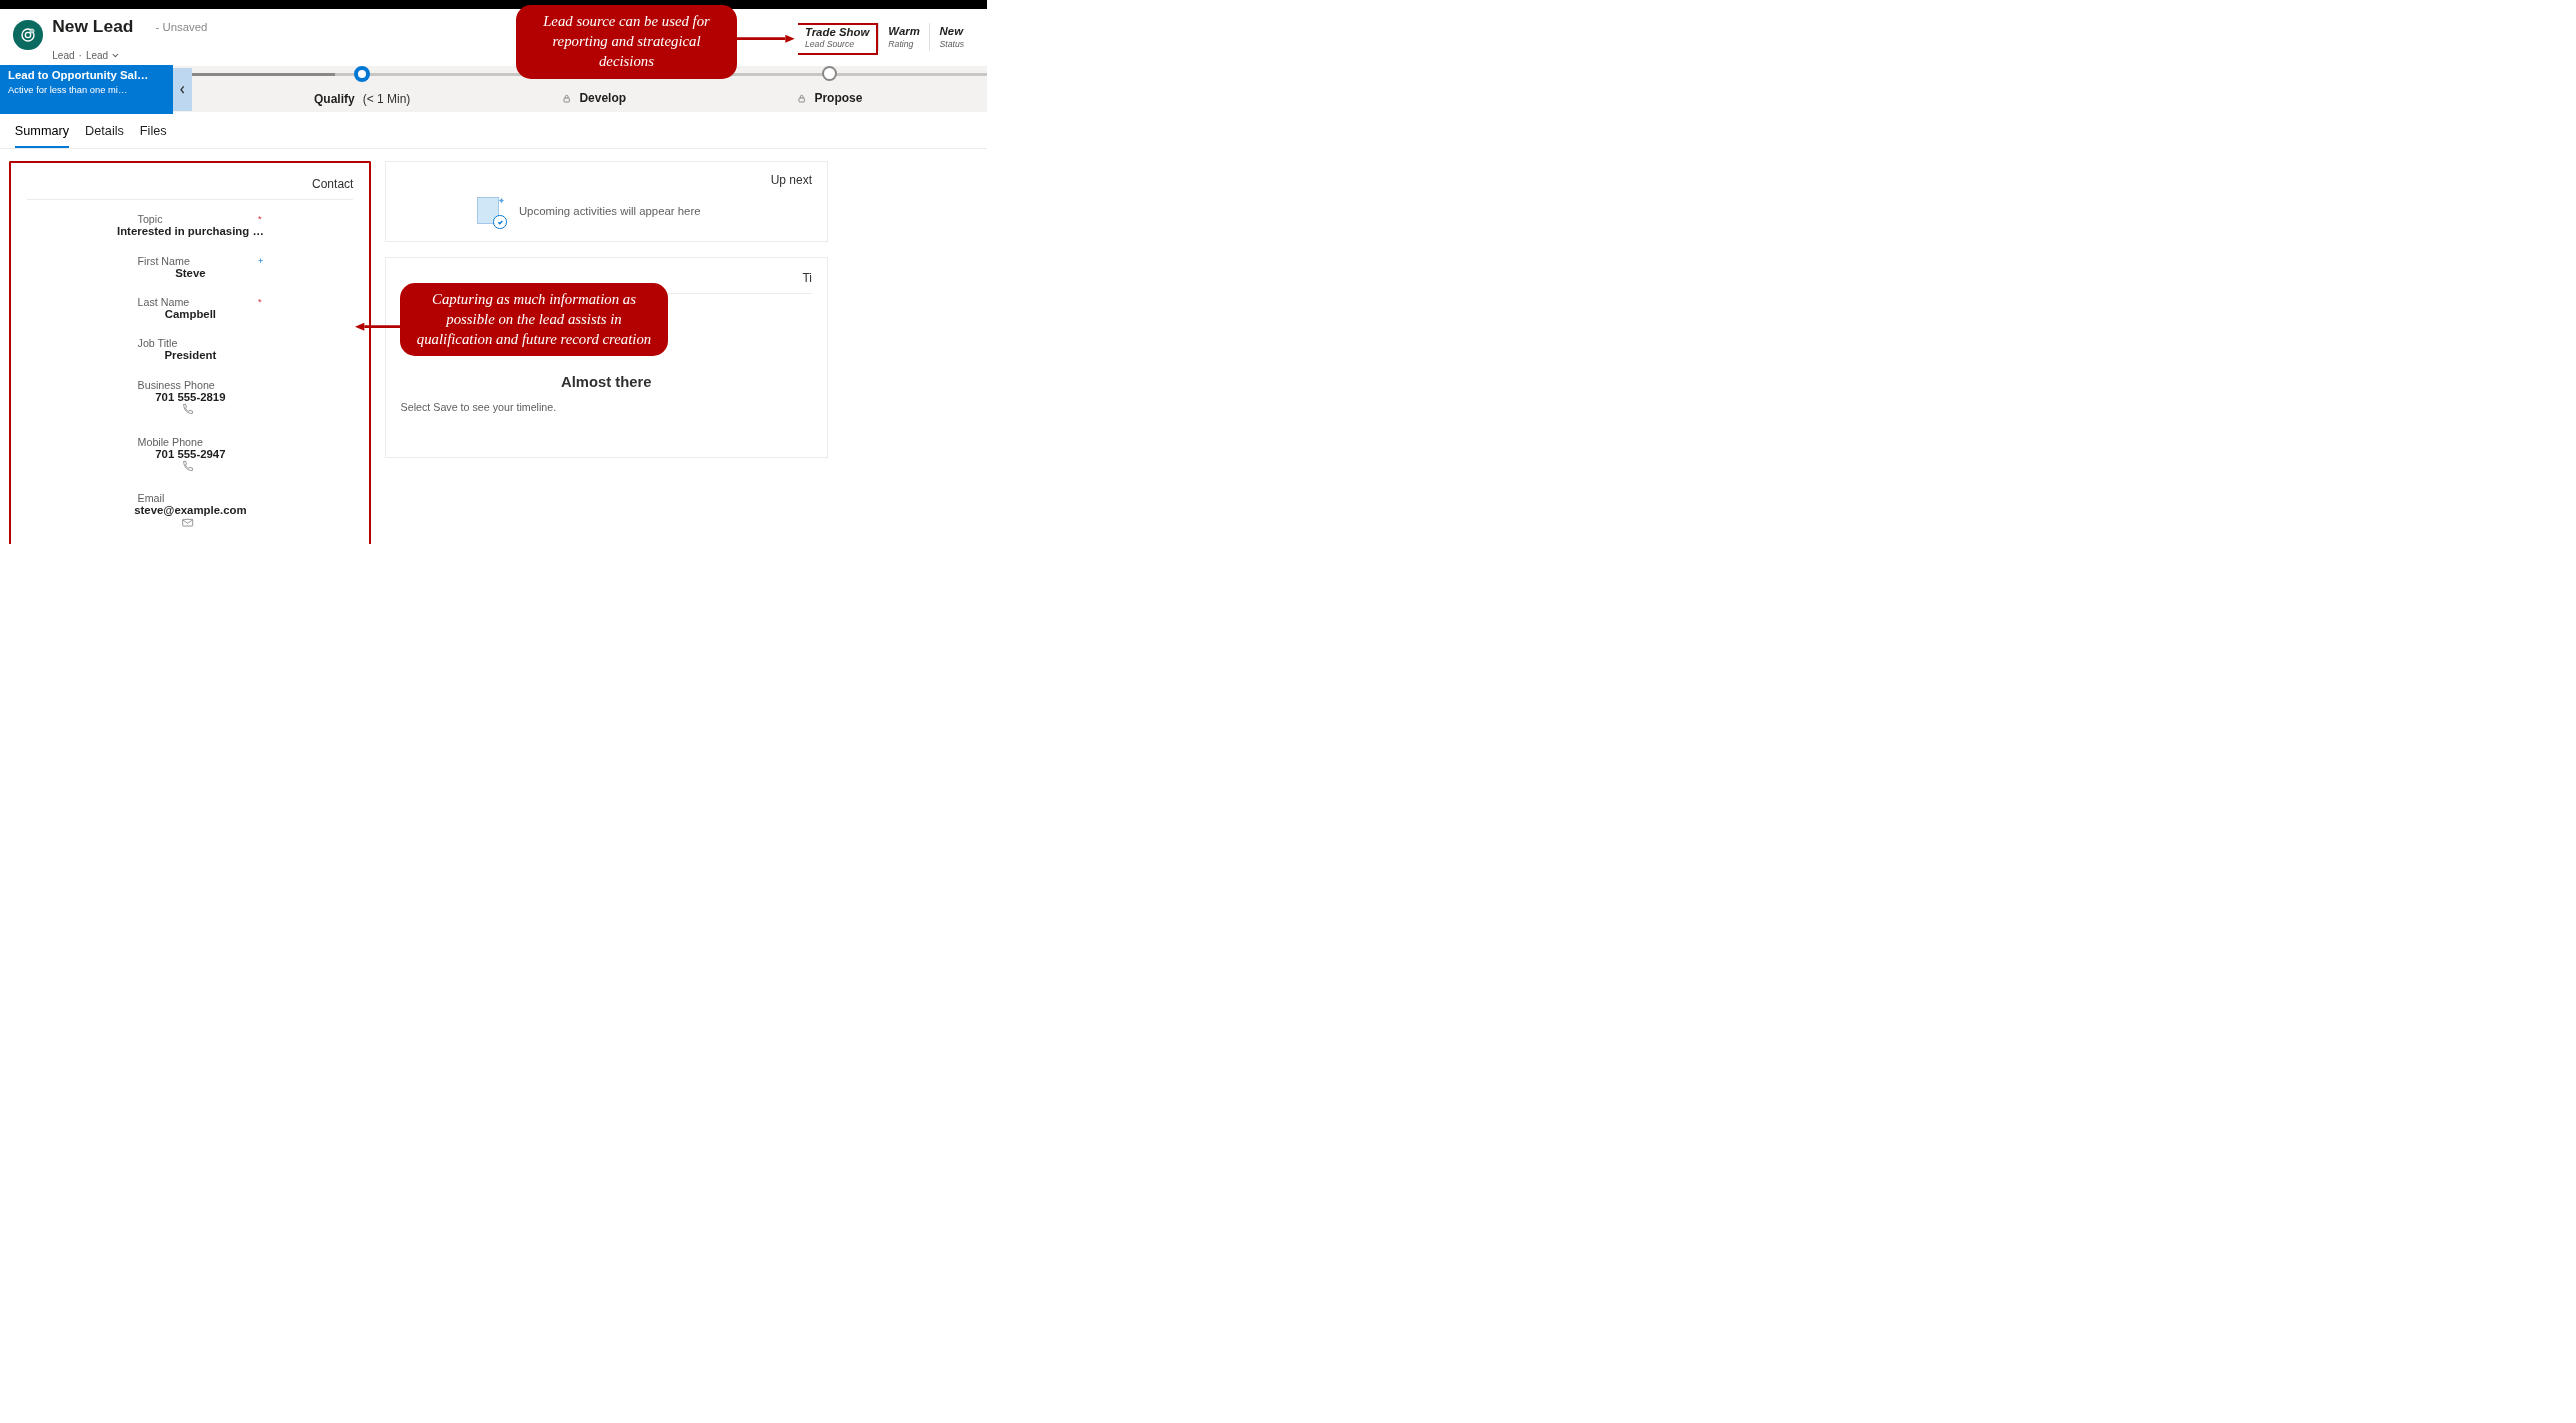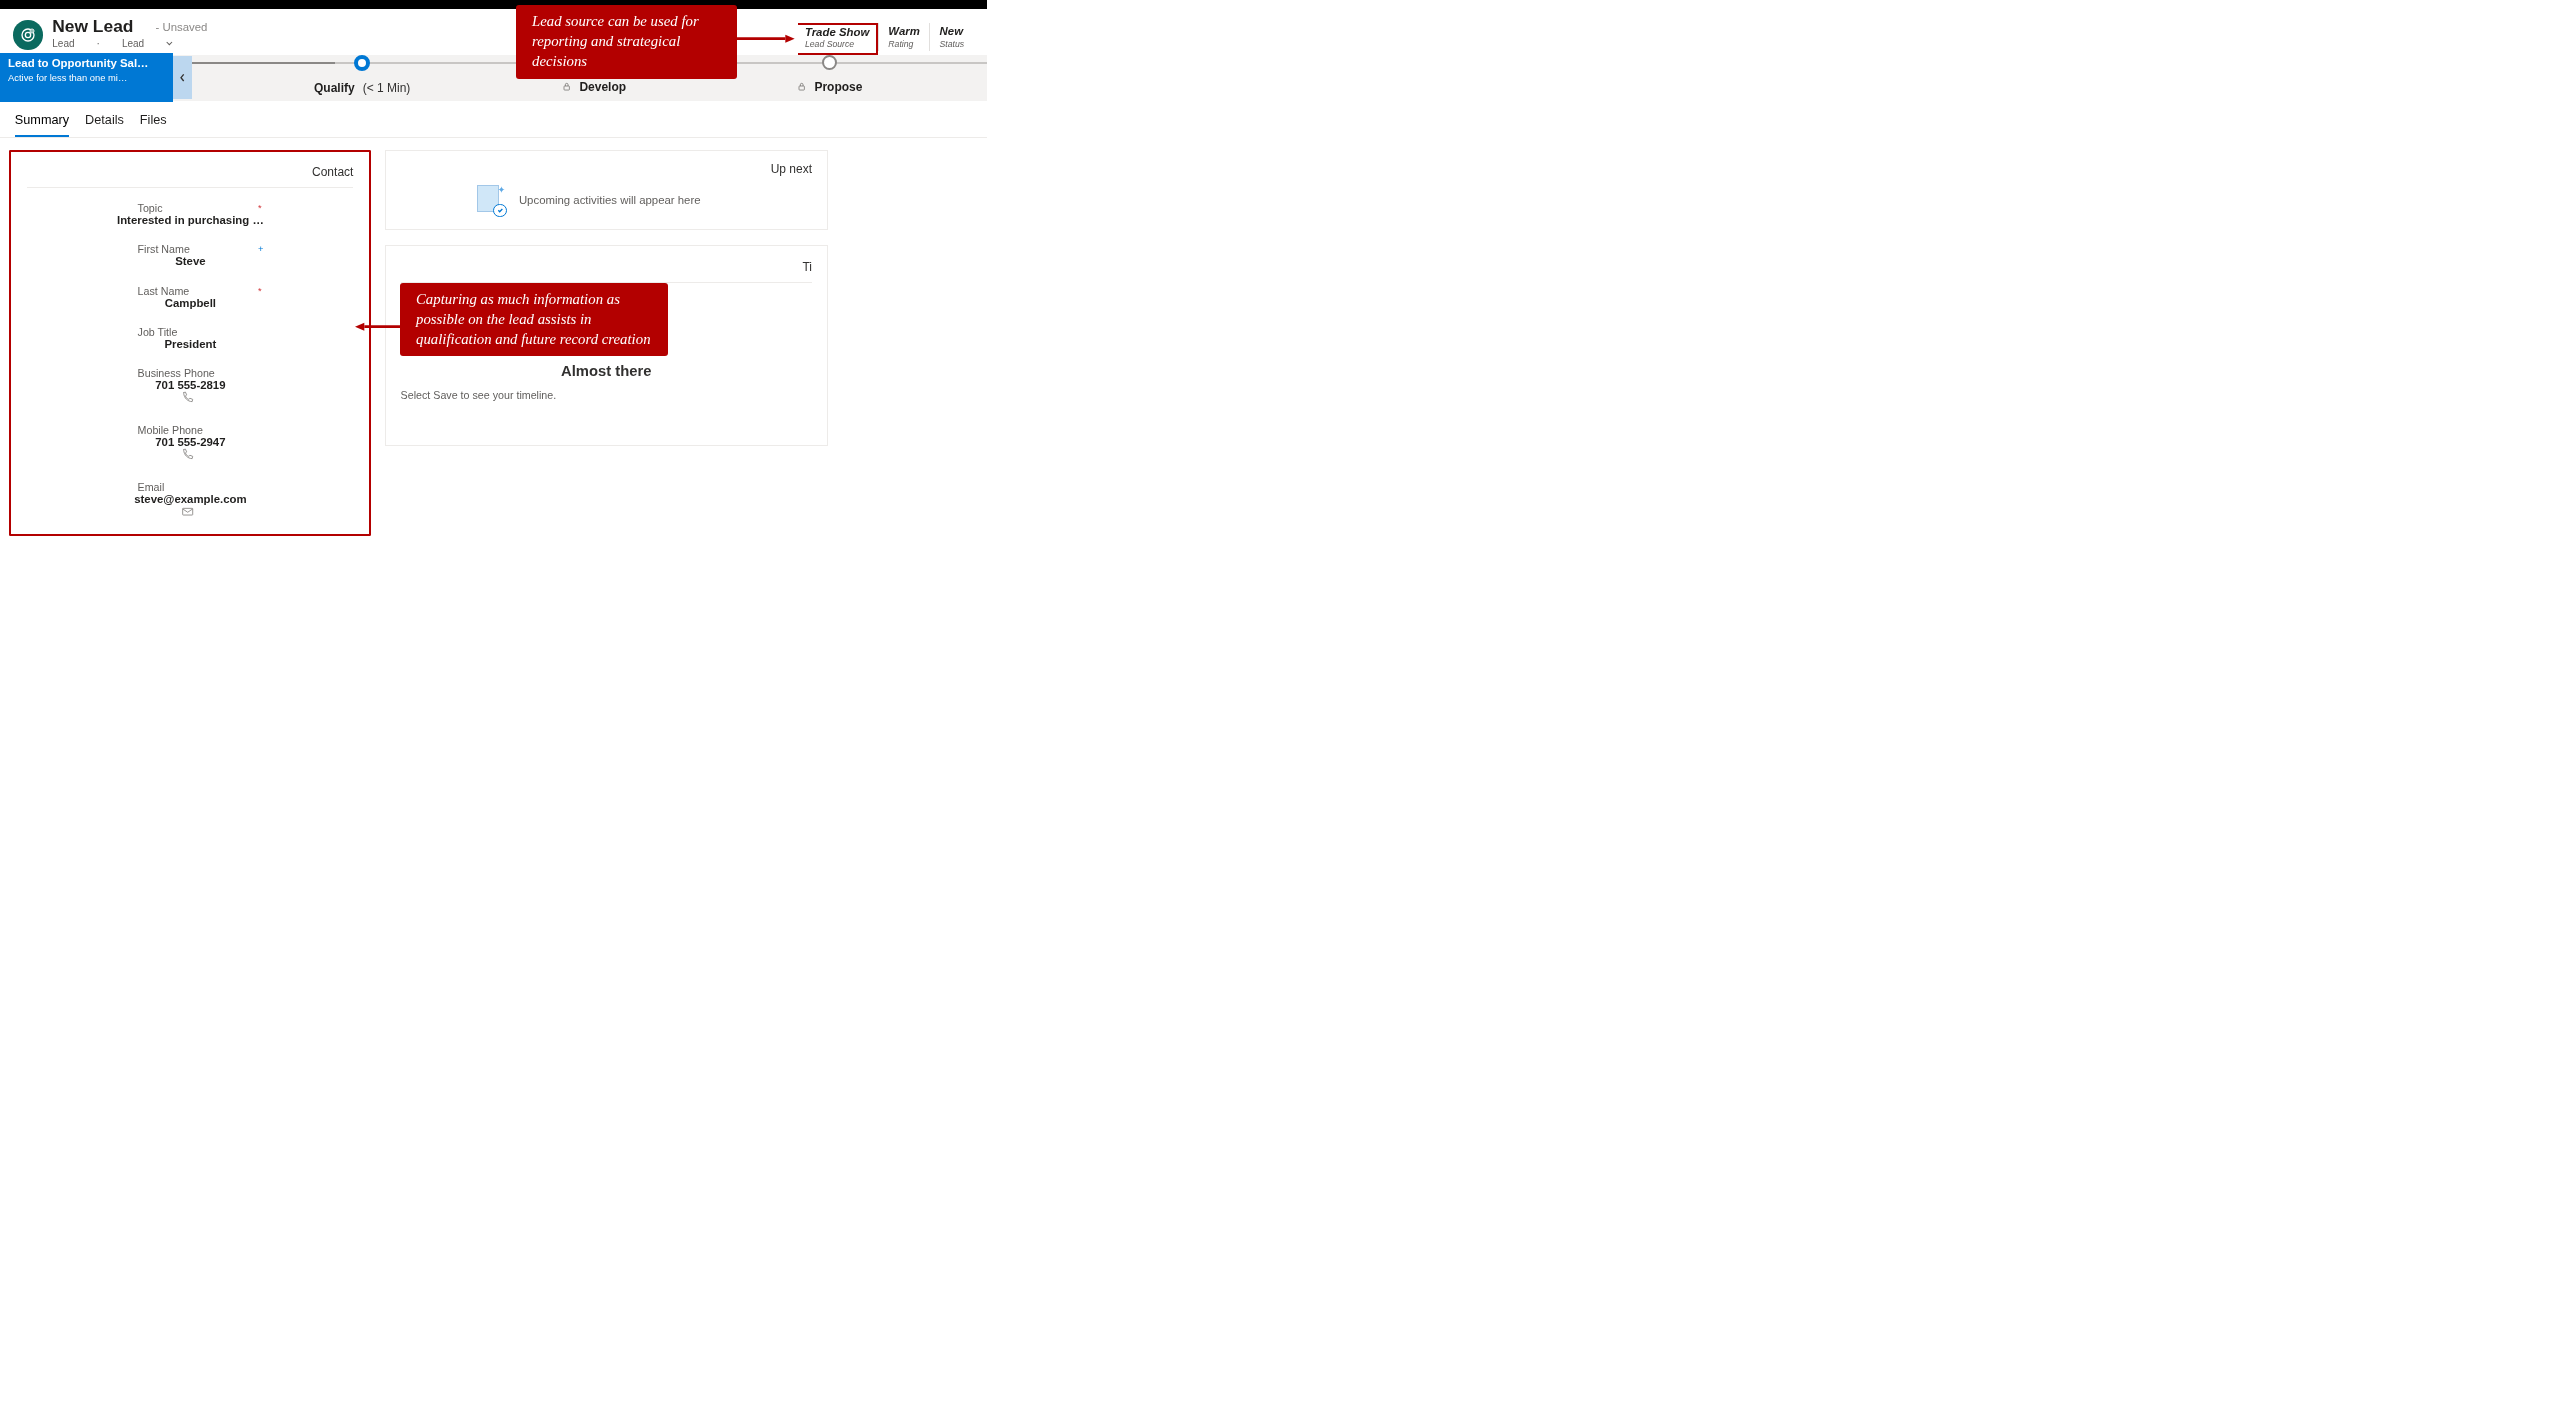--- a/index.html
+++ b/index.html
@@ -24,21 +24,21 @@
     background: #0b6a5f;
     display: flex; align-items: center; justify-content: center;
     margin-right: 9.4px; margin-top: 4px;
     flex-shrink: 0;
   }
   .record-icon svg { width: 16px; height: 16px; fill: #fff; }
   .title-block { flex: 0 0 auto; }
   .title-line { display: flex; align-items: center; gap: 22px; }
   .rec-title { font-size: 17.4px; font-weight: 600; color: #201f1e; }
   .unsaved { font-size: 11.4px; color: #8a8886; }
-  .subtype { margin-top: 1px; font-size: 10px; color: #605e5c; display: flex; align-items: center; gap: 22px;}
+  .subtype { margin-top: 13px; font-size: 10px; color: #605e5c; display: flex; align-items: center; gap: 4px;}
   .chev-down { width: 6.7px; height: 6.7px; }
   .header-stats {
     position: absolute; right: 13.4px; top: 13.4px;
     display: flex; align-items: flex-start; font-style: italic;
   }
   .stat { padding: 2.7px 9.4px; border-left: 0.7px solid #e1dfdd; }
   .stat:first-child { border-left: none; }
   .stat-value { font-weight: 600; font-size: 11.4px; color: #201f1e; }
   .stat-label { font-size: 8.7px; color: #605e5c; margin-top: 1.3px;}
   .lead-source-frame { border: 2px solid #b30000; padding: 1.3px 6.7px 4px 6.7px; }
@@ -121,22 +121,22 @@
   .right-col { flex:1; padding-right: 0;}
   .assistant { background:#fff; border:0.7px solid #edebe9; padding: 12px 14.8px; min-height: 161px; border-right:none;}
   .assistant h4 { font-size: 12px; font-weight: 600; color:#323130; margin-bottom: 16px;}
   .notif-lbl { font-size: 10.7px; color:#605e5c; }
   .notif-body { margin-top: 19px; padding-left: 19px; font-size: 10.7px; color:#323130; line-height:1.5;}
   .rel-card { background:#fff; border:0.7px solid #edebe9; height: 54px; margin-top: 20px; border-right:none;}
 
   
   .callout {
     position: absolute; background: #b30000; color: #fff;
-    border-radius: 3px; padding: 6.7px 16px; font-style: italic;
-    font-size: 14.8px; line-height: 1.35; z-index: 50;
+    border-radius: 15px; padding: 6.7px 16px; font-style: italic;
+    font-size: 14.8px; line-height: 1.35; text-align: center; z-index: 50;
     font-family: Georgia, "Times New Roman", serif;
   }
   .callout1 { left: 516px; top: 5.4px; width: 221px; }
   .callout2 { left: 400px; top: 283px; width: 268px; }
   .arrow { position:absolute; z-index:49; }
   .arrow-line { stroke:#b30000; stroke-width:4; fill:none;}
   .arrow-head { fill:#b30000; }
 
   svg.icon { width: 13.4px; height: 13.4px; stroke: #8a8886; fill: none; stroke-width: 1.6;}
 </style>

